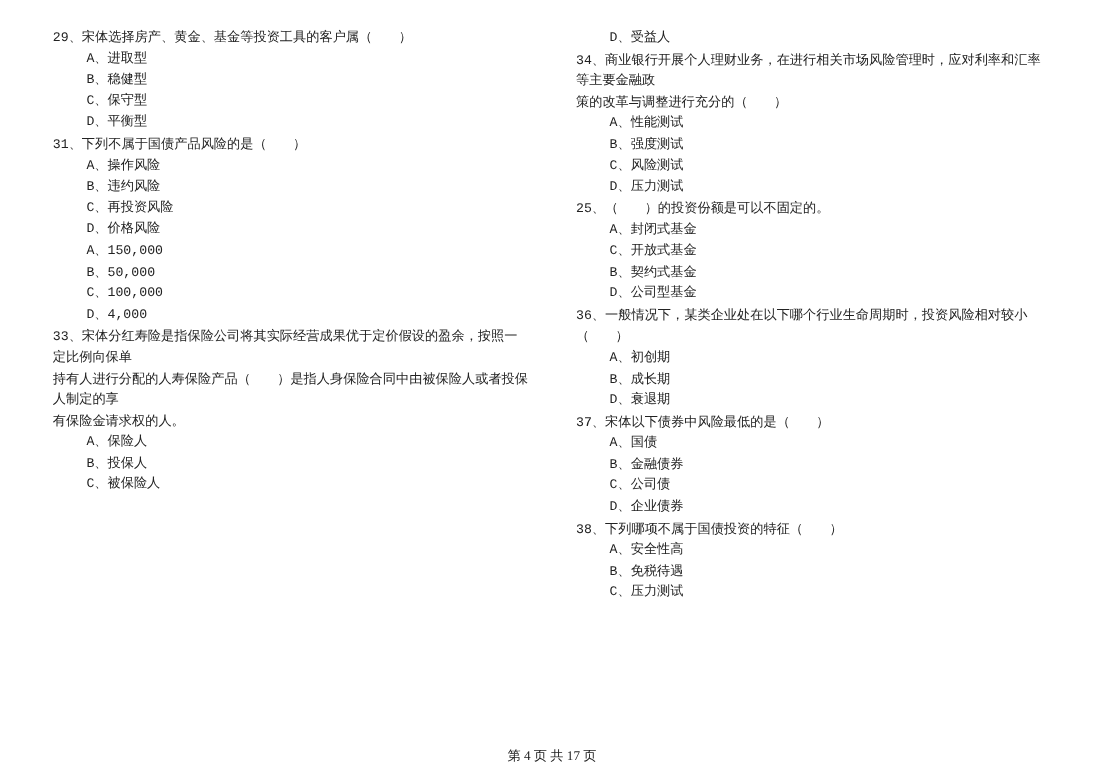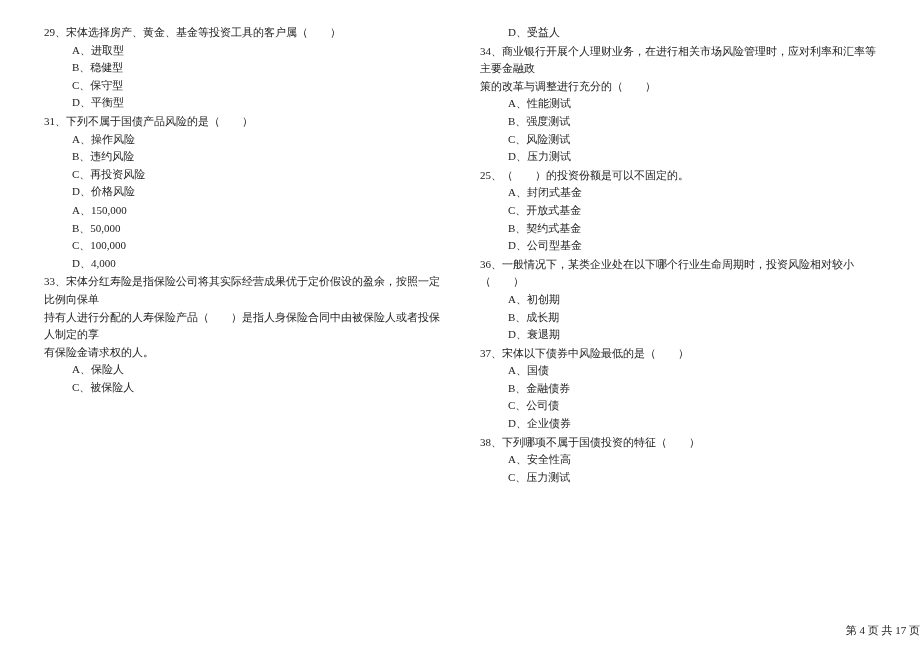--- a/index.html
+++ b/index.html
@@ -1,22 +1,22 @@
 <!DOCTYPE html>
 <html><head>
 <meta charset="utf-8">
 <style>
   html,body{margin:0;padding:0;background:#fff;}
   body{width:920px;height:650px;font-family:"SimSun","宋体",serif;font-size:11px;color:#222;line-height:1.6;}
-  .page{display:flex;padding:24px 44px 0 44px;gap:40px;box-sizing:border-box;height:618px;}
+  .page{display:flex;padding:24px 44px 0 44px;gap:40px;box-sizing:border-box;height:618px;font-family:Liberation Mono, monospace;}
   .col{flex:1;display:flex;flex-direction:column;}
   .q{margin-bottom:1px;}
   .q .stem{display:block;}
   .q .opt{display:block;padding-left:28px;}
-  .footer{text-align:right;font-size:11px;padding-top:4px;}
+  .footer{text-align:center;font-size:11px;padding-top:4px;}
 </style>
 </head>
 <body>
 
 <div class="page">
   <div class="col">
 
     <div class="q">
       <span class="stem">29、宋体选择房产、黄金、基金等投资工具的客户属（　　）</span>
       <span class="opt">A、进取型</span>
@@ -39,20 +39,21 @@
       <span class="opt">B、50,000</span>
       <span class="opt">C、100,000</span>
       <span class="opt">D、4,000</span>
     </div>
 
     <div class="q">
       <span class="stem">33、宋体分红寿险是指保险公司将其实际经营成果优于定价假设的盈余，按照一定比例向保单</span>
       <span class="stem">持有人进行分配的人寿保险产品（　　）是指人身保险合同中由被保险人或者投保人制定的享</span>
       <span class="stem">有保险金请求权的人。</span>
       <span class="opt">A、保险人</span>
+      <span class="opt">B、投保人</span>
       <span class="opt">C、被保险人</span>
     </div>
 
   </div>
 
   <div class="col">
 
     <div class="q">
       <span class="opt">D、受益人</span>
     </div>
@@ -85,19 +86,20 @@
       <span class="stem">37、宋体以下债券中风险最低的是（　　）</span>
       <span class="opt">A、国债</span>
       <span class="opt">B、金融债券</span>
       <span class="opt">C、公司债</span>
       <span class="opt">D、企业债券</span>
     </div>
 
     <div class="q">
       <span class="stem">38、下列哪项不属于国债投资的特征（　　）</span>
       <span class="opt">A、安全性高</span>
+      <span class="opt">B、免税待遇</span>
       <span class="opt">C、压力测试</span>
     </div>
 
   </div>
 </div>
 
 <div class="footer">第 4 页 共 17 页</div>
 
 </body></html>

